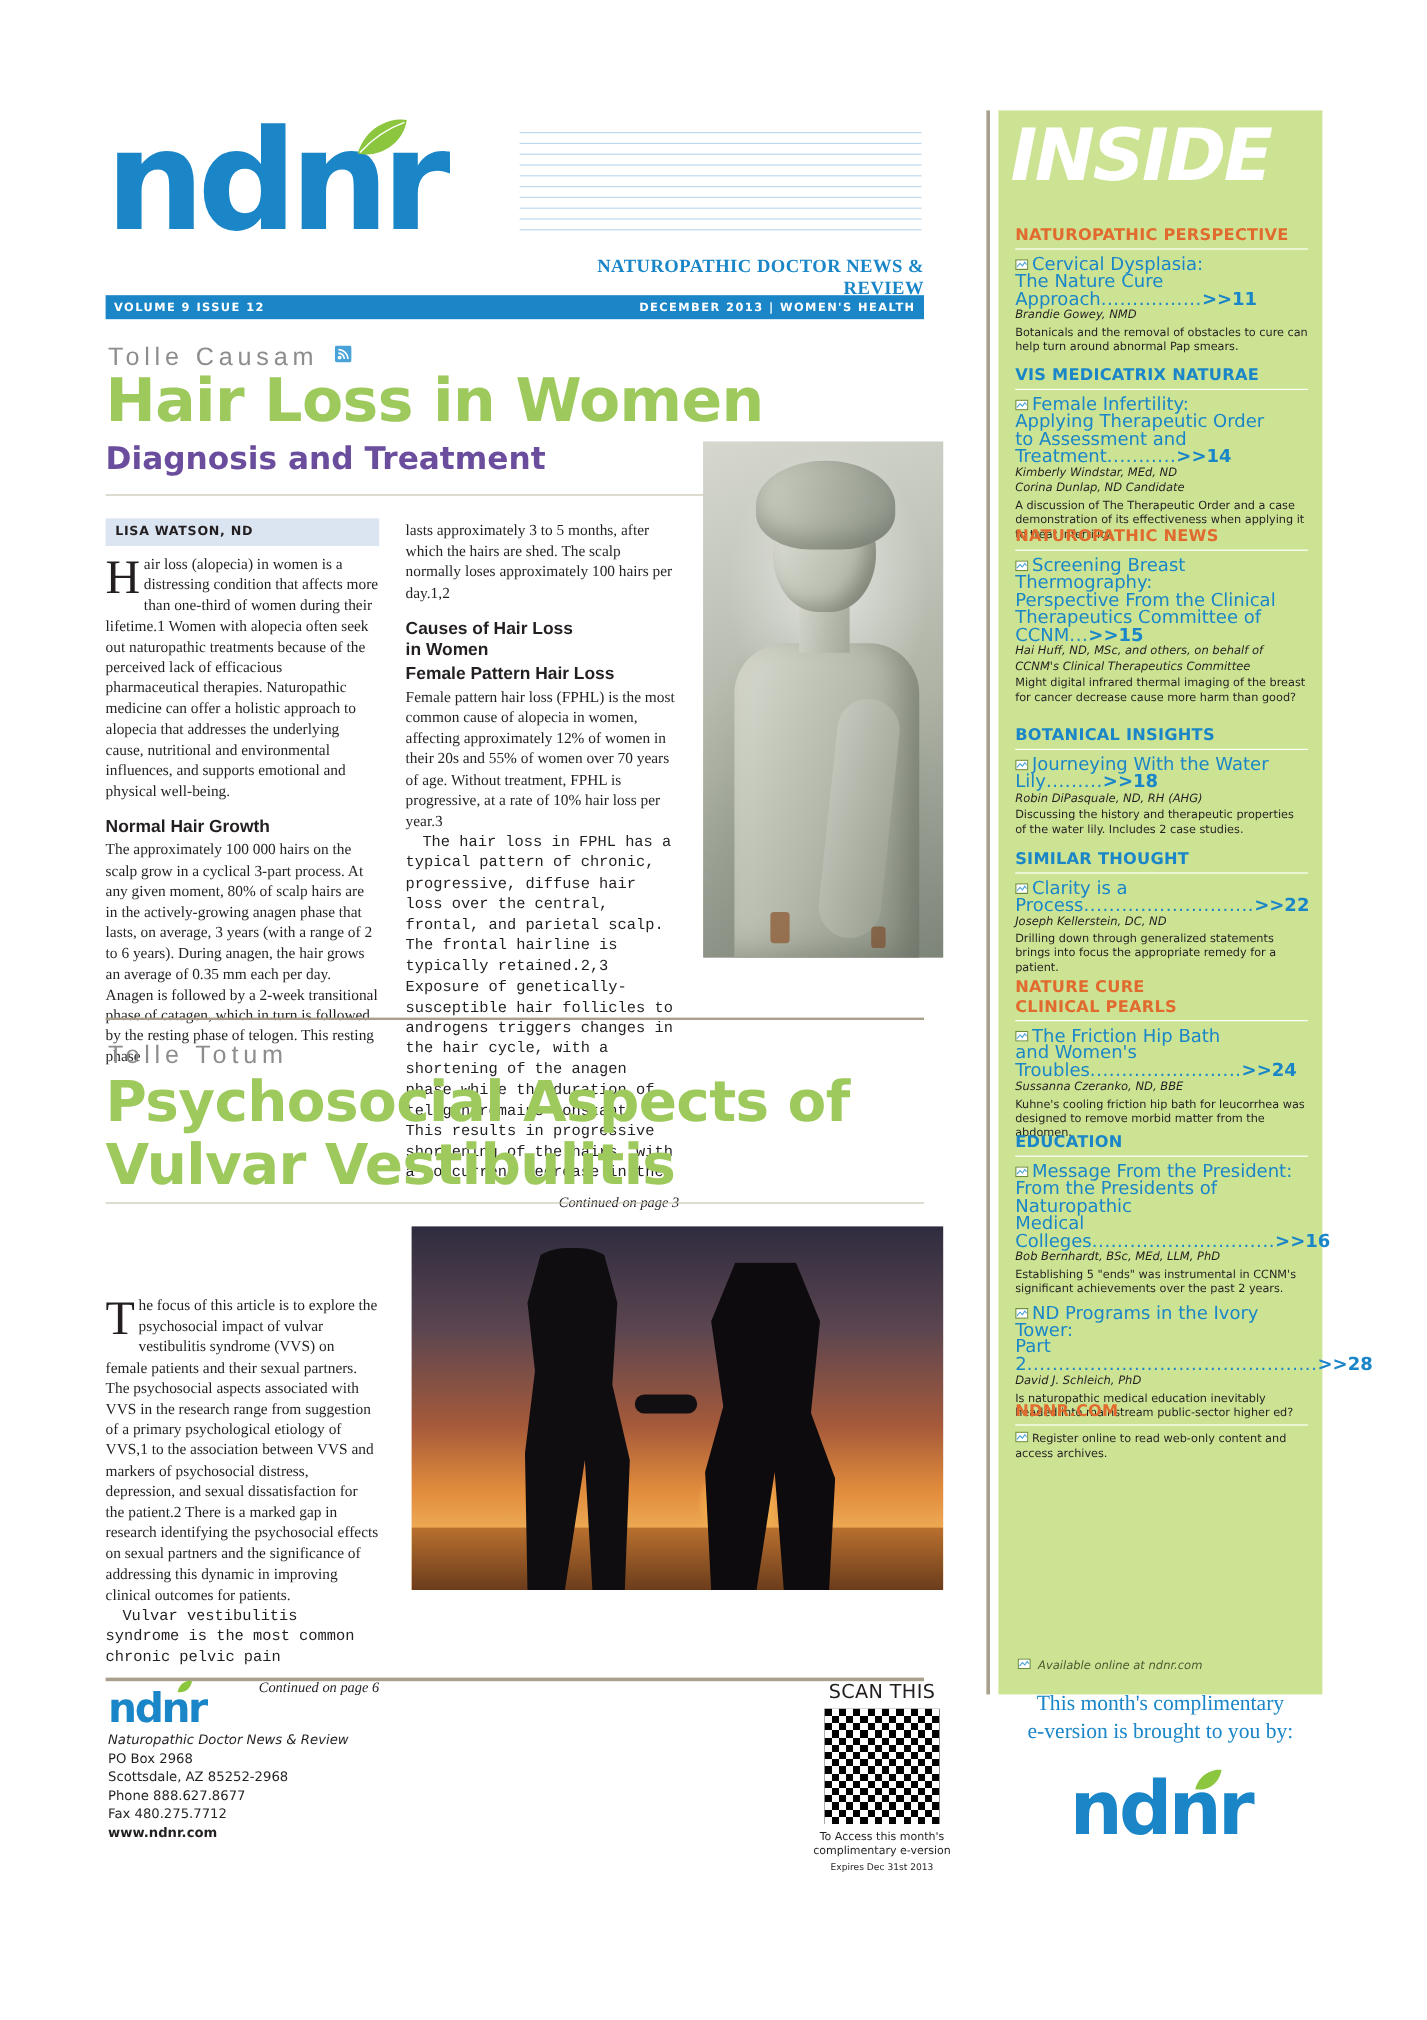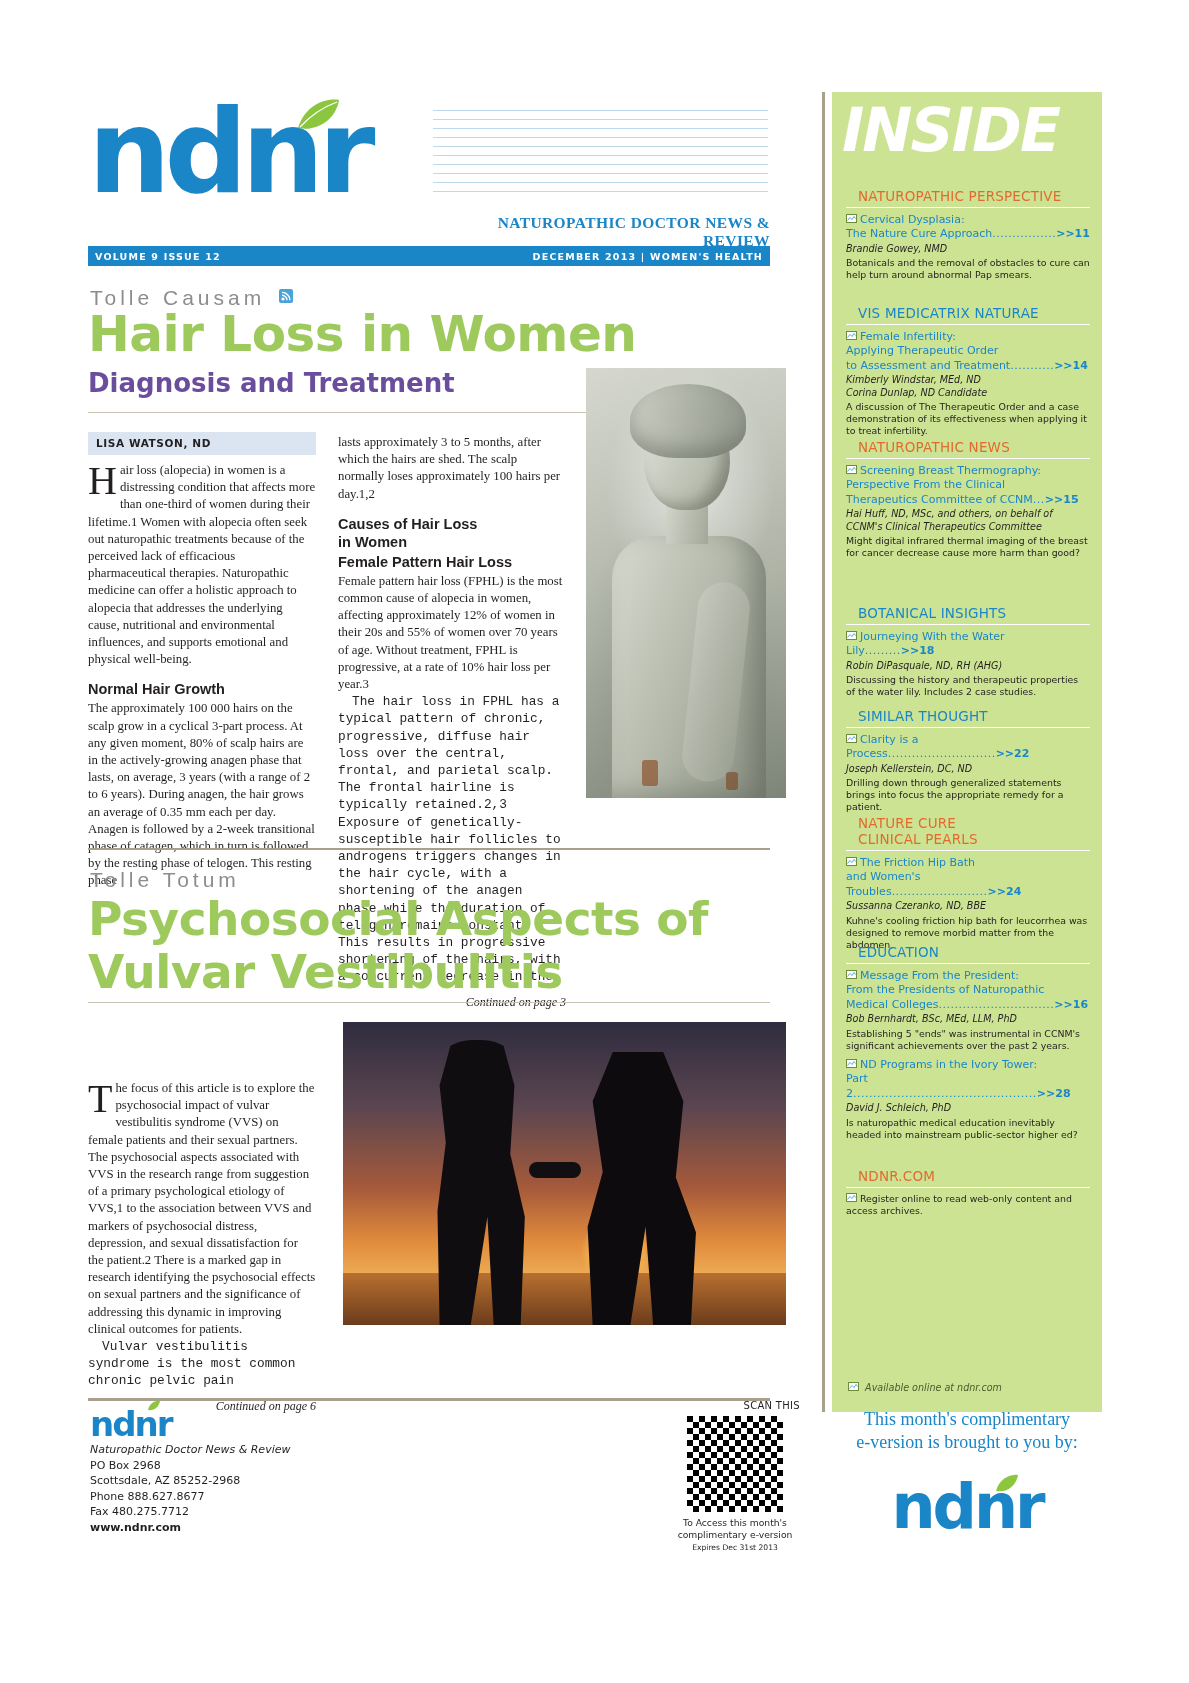--- a/index.html
+++ b/index.html
@@ -353,32 +353,32 @@
     color: #ffffff;
     letter-spacing: -2px;
   }
   .section {
     position: absolute;
     left: 846px;
     width: 244px;
   }
   .sec-head {
     font-family: "DejaVu Sans", sans-serif;
-    font-weight: normal;
+    font-weight: bold;
     font-size: 13.5px;
     line-height: 16px;
     color: #e16b2e;
     letter-spacing: 0.2px;
-    margin: 0 0 3px 12px;
+    margin: 0 0 3px 0;
   }
   .sec-rule { height: 1px; background: #ffffff; margin: 3px 0 5px 0; }
   .item { margin-bottom: 6px; }
   .item-title {
     font-family: "DejaVu Sans", sans-serif;
-    font-size: 11px;
+    font-size: 15px;
     line-height: 14.4px;
     color: #1a86c8;
     margin: 0;
   }
   .item-title .dots { color: #1a86c8; letter-spacing: 0.5px; }
   .item-title .pg { font-weight: bold; }
   .authors {
     font-family: "DejaVu Sans", sans-serif;
     font-style: italic;
     font-size: 9.6px;
@@ -450,21 +450,21 @@
   .foot-addr .bold { font-weight: bold; }
 
   .scan-block {
     position: absolute;
     left: 670px;
     top: 1400px;
     width: 130px;
     text-align: center;
     font-family: "DejaVu Sans", sans-serif;
   }
-  .scan-label { font-size: 10px; color: #231f20; letter-spacing: 0.3px; text-align: right; }
+  .scan-label { font-size: 16px; color: #231f20; letter-spacing: 0.3px; }
   .qr {
     width: 96px;
     height: 96px;
     margin: 5px auto 5px auto;
     background-color: #ffffff;
     background-image:
       repeating-linear-gradient(90deg,#000 0 6px,#fff 6px 12px),
       repeating-linear-gradient(0deg,#000 0 6px,#fff 6px 12px);
     background-blend-mode: difference;
   }

